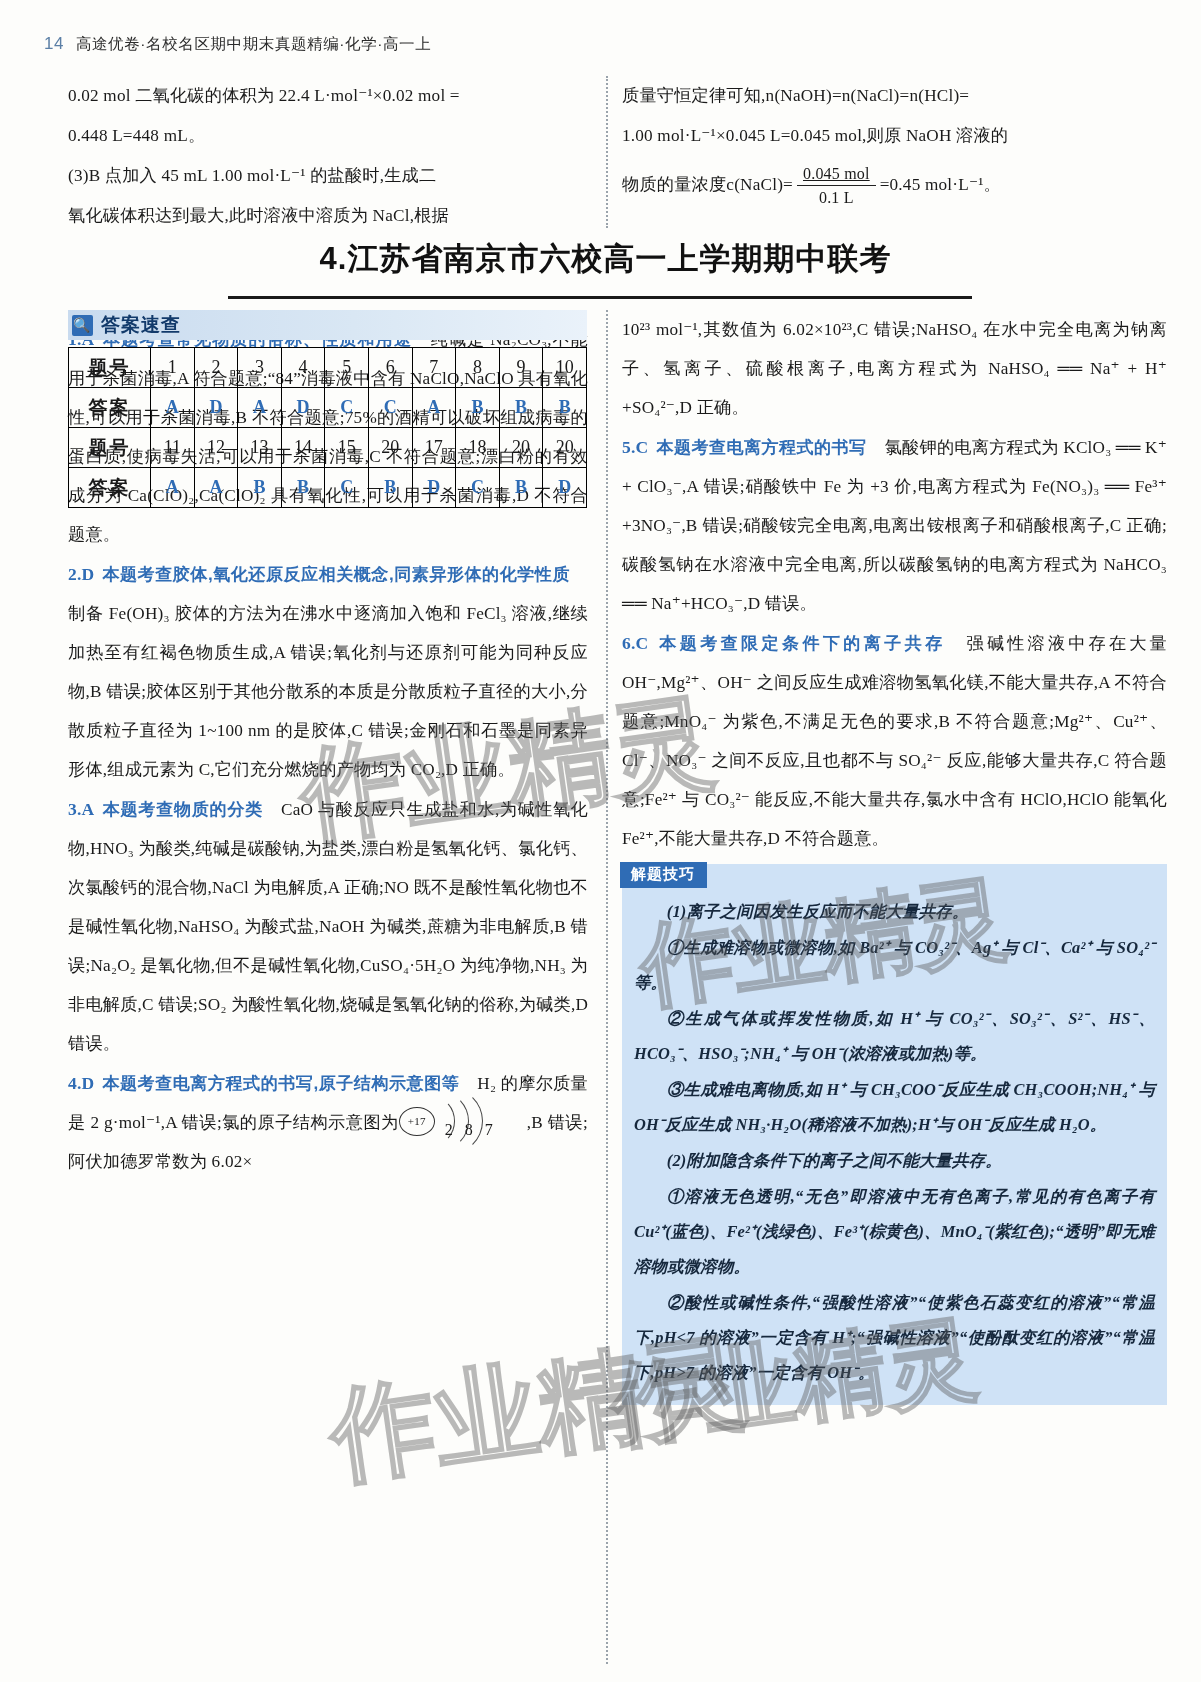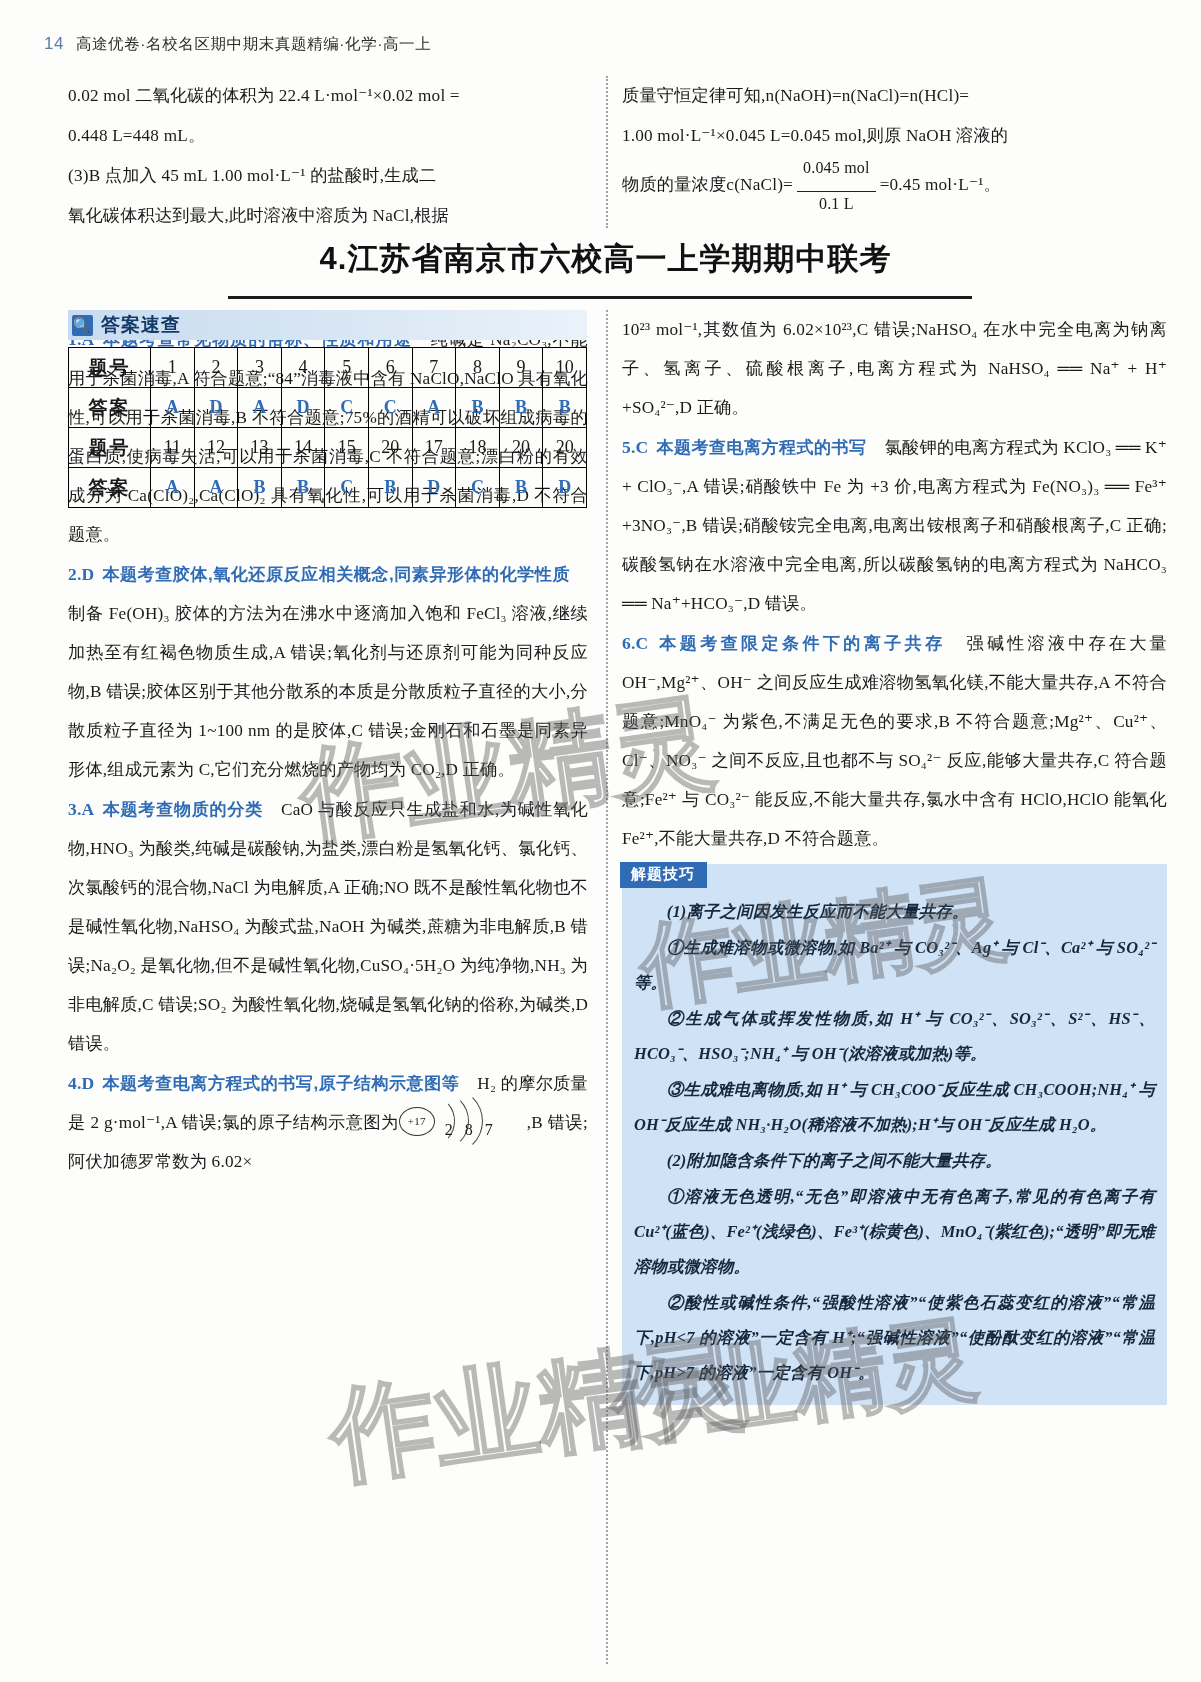--- a/index.html
+++ b/index.html
@@ -82,21 +82,21 @@
     letter-spacing: .2px;
   }
   .frac {
     display: inline-block;
     vertical-align: middle;
     text-align: center;
     margin: 0 4px;
     line-height: 1.25;
     font-size: 16px;
   }
-  .frac .num { display: block; padding: 0 6px 13px 6px; border-bottom: 1.4px solid #222; }
+  .frac .num { display: block; padding: 0 6px 1px 6px; border-bottom: 1.4px solid #222; text-decoration: underline; }
   .frac .den { display: block; padding: 2px 6px 0 6px; }
 
   
   .section-title {
     position: absolute;
     top: 238px;
     left: 44px;
     right: 34px;
     text-align: center;
     font-family: "Liberation Sans", sans-serif;

